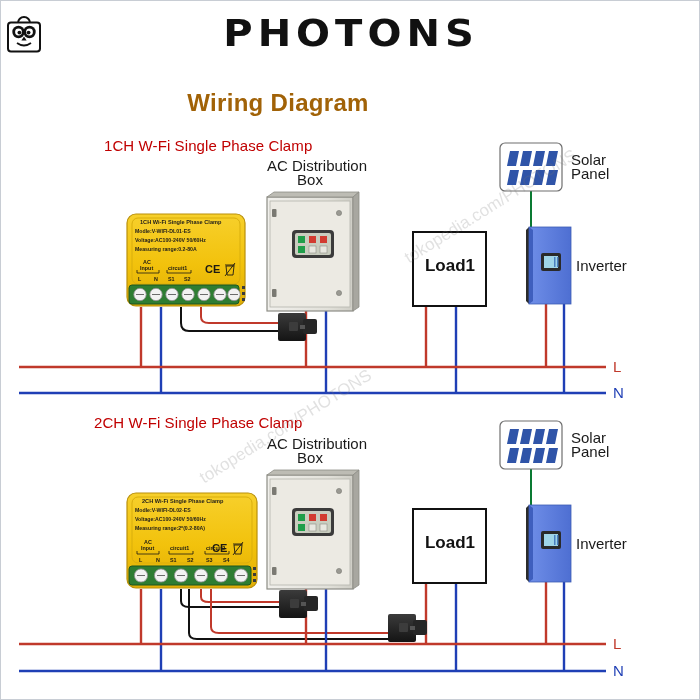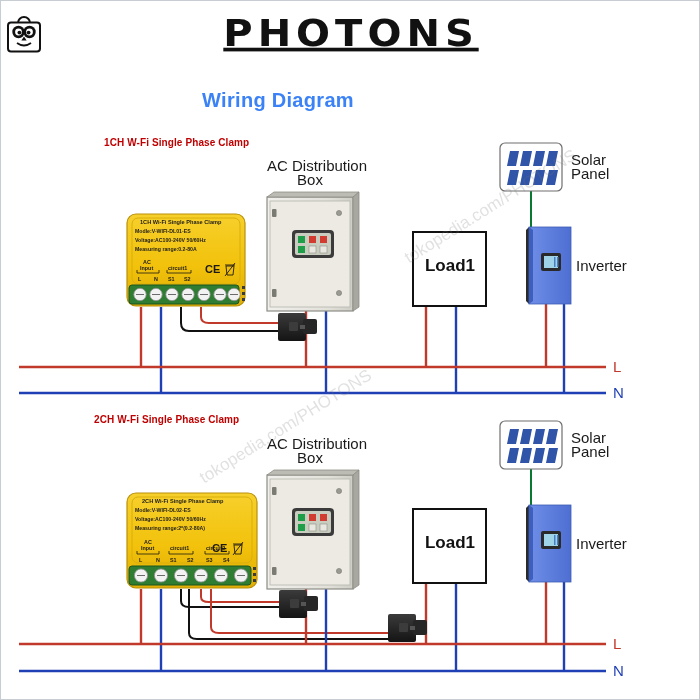--- a/index.html
+++ b/index.html
@@ -10,36 +10,36 @@
   }
   #page{
     position:relative;width:700px;height:700px;
     box-sizing:border-box;
     border:1px solid #c8cdd4;
     background:#fff;
   }
   
   .logo-wrap{
     position:absolute;left:0;top:12px;width:700px;
-    display:flex;justify-content:center;align-items:center;gap:10px;text-decoration:underline;
+    display:flex;justify-content:center;align-items:center;gap:10px;
   }
   .logo-mark{width:46px;height:46px;flex:none;}
   .logo-text{
     font-family:"DejaVu Sans",sans-serif;
     font-size:40px;font-weight:700;letter-spacing:5px;
     color:#111;line-height:1;
     transform:scaleY(0.92);
   }
   .page-title{
     position:absolute;left:0;top:88px;width:554px;text-align:center;
-    font-size:20px;font-weight:700;color:#3b82f6;letter-spacing:.3px;
+    font-size:24px;font-weight:700;color:#a16207;letter-spacing:.3px;
   }
   
   .sec-caption{
-    position:absolute;font-size:10px;font-weight:700;color:#c00000;
+    position:absolute;font-size:15px;font-weight:400;color:#c00000;
     letter-spacing:.1px;white-space:nowrap;
   }
   #cap1{left:103px;top:136px;}
   #cap2{left:93px;top:413px;}
   
   .lbl{position:absolute;font-size:15px;color:#1a1a1a;line-height:14px;white-space:nowrap;}
   .lbl.c{text-align:center;}
   .lbl-load{position:absolute;font-size:17px;font-weight:700;color:#111;}
   .bus-lbl{position:absolute;font-size:15px;font-weight:400;}
   .bus-lbl.l{color:#c0392b;}

